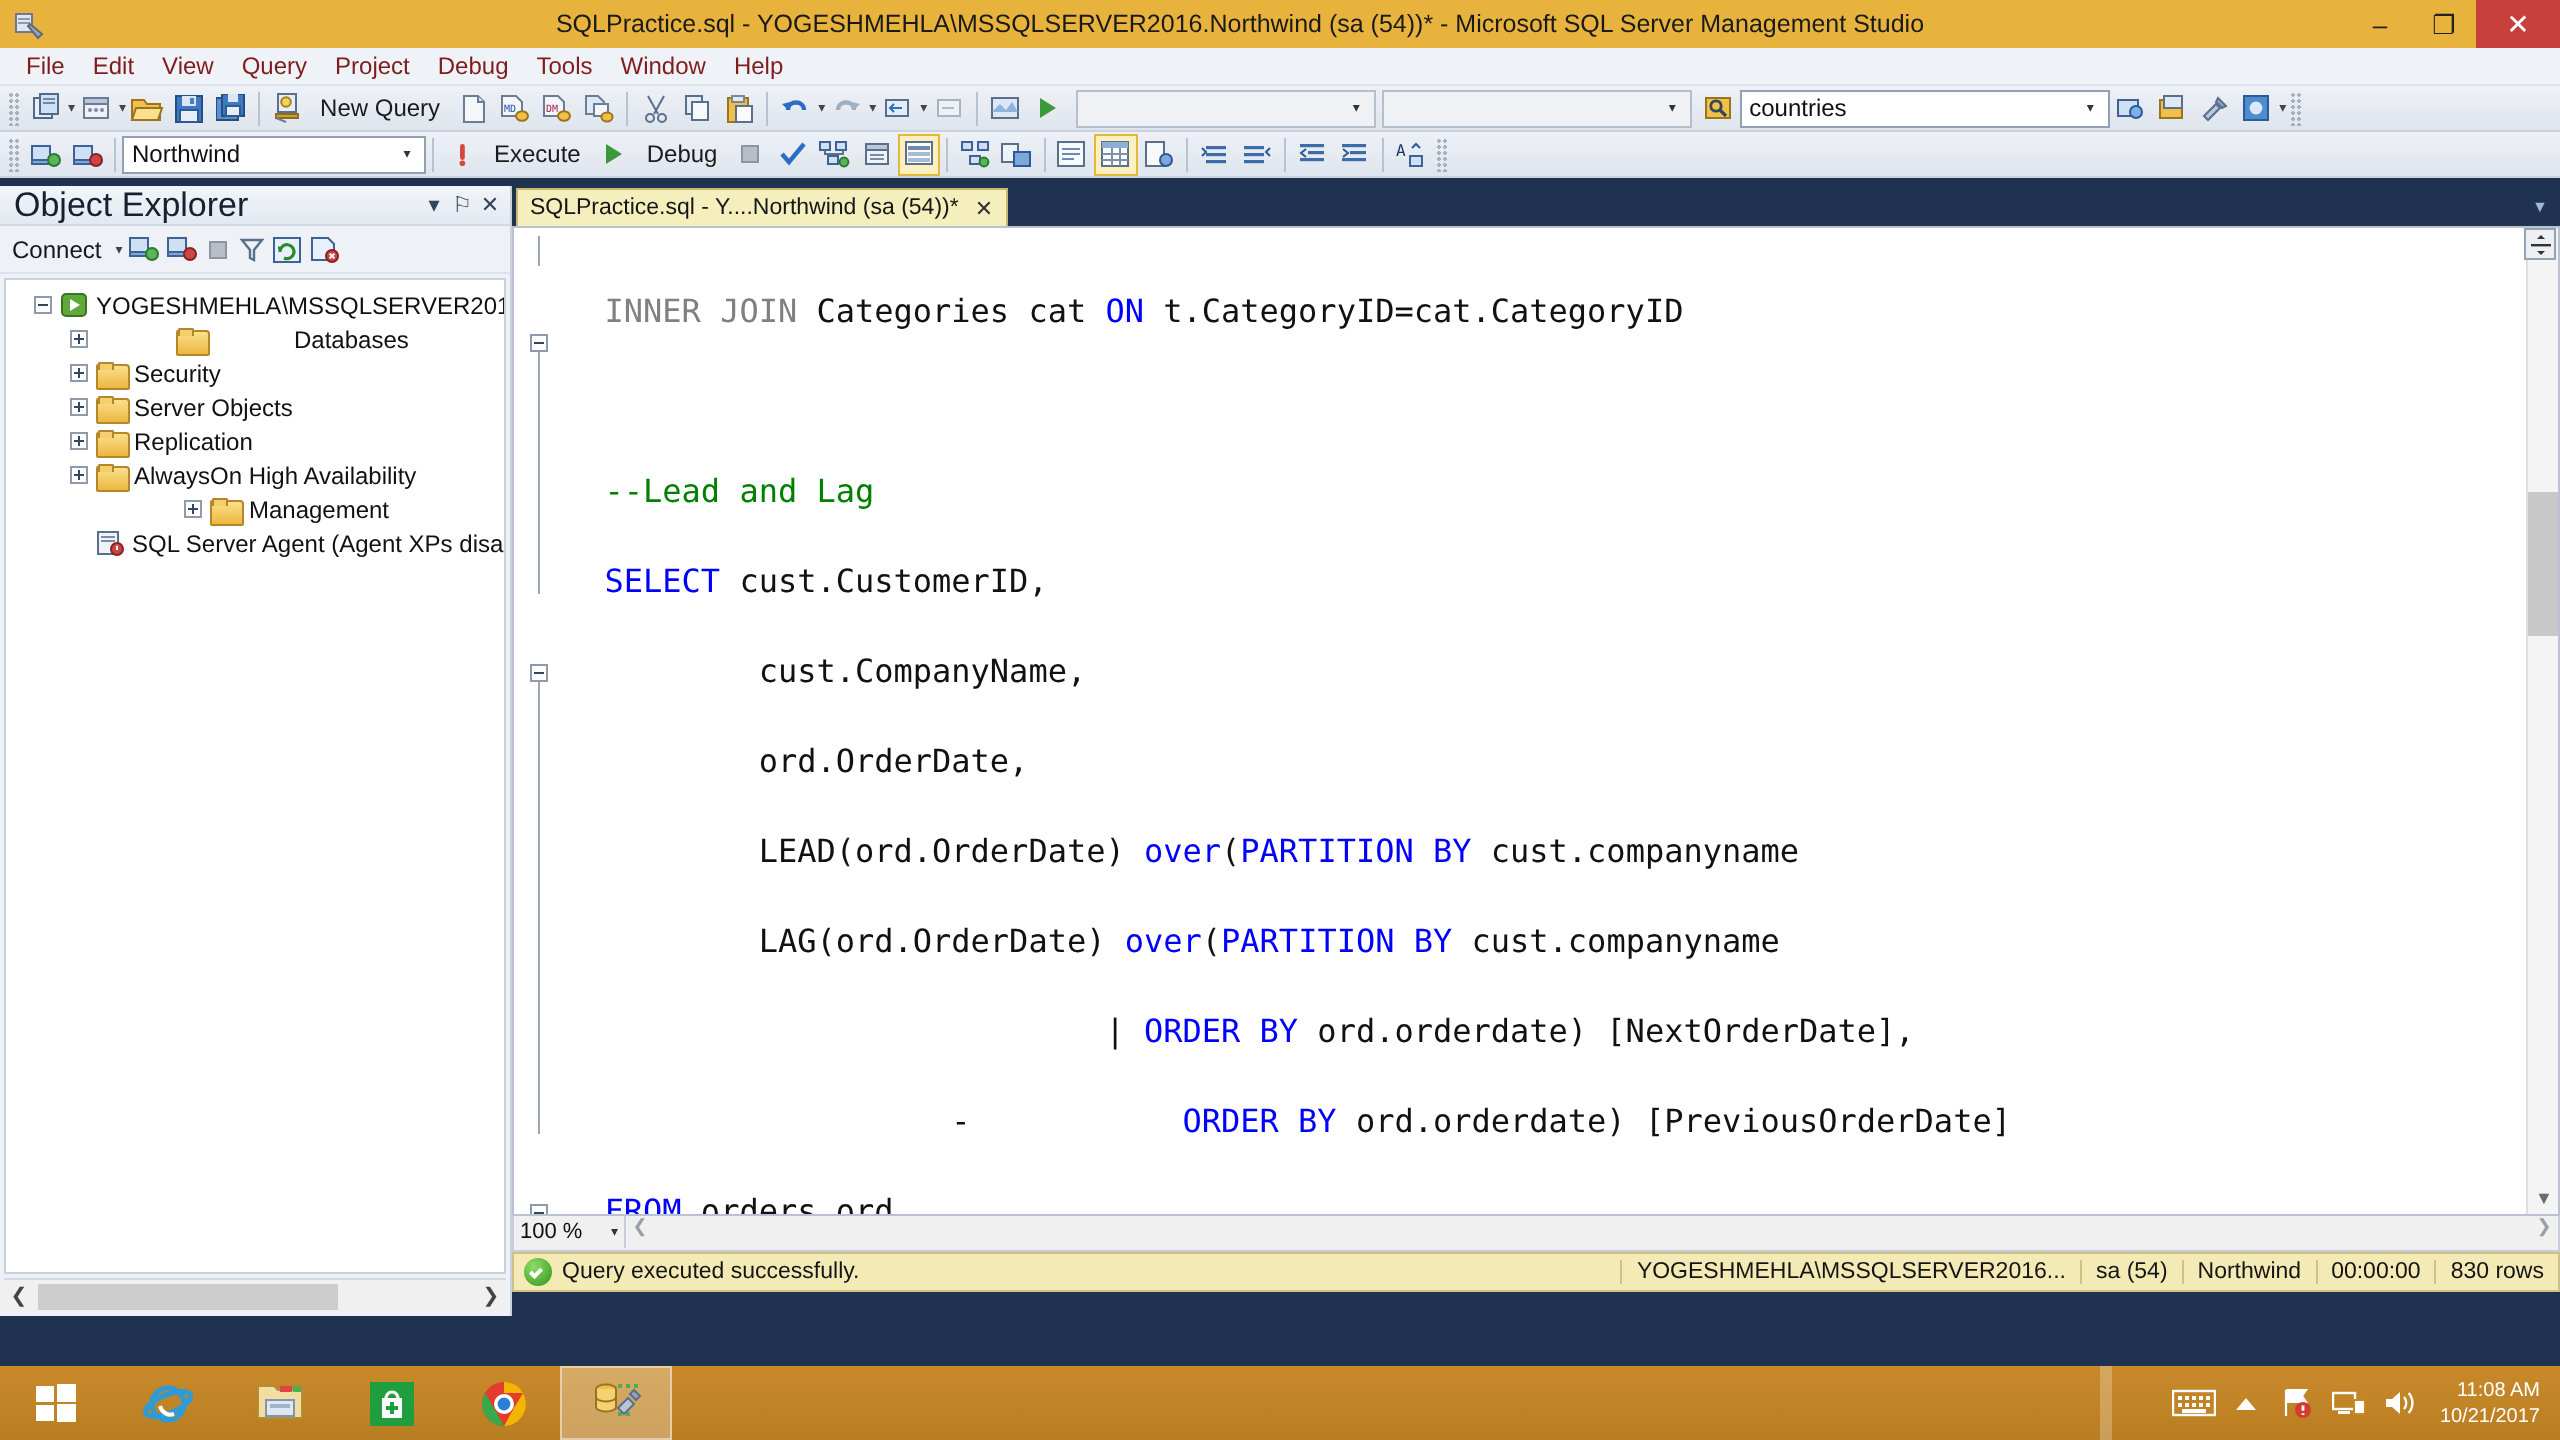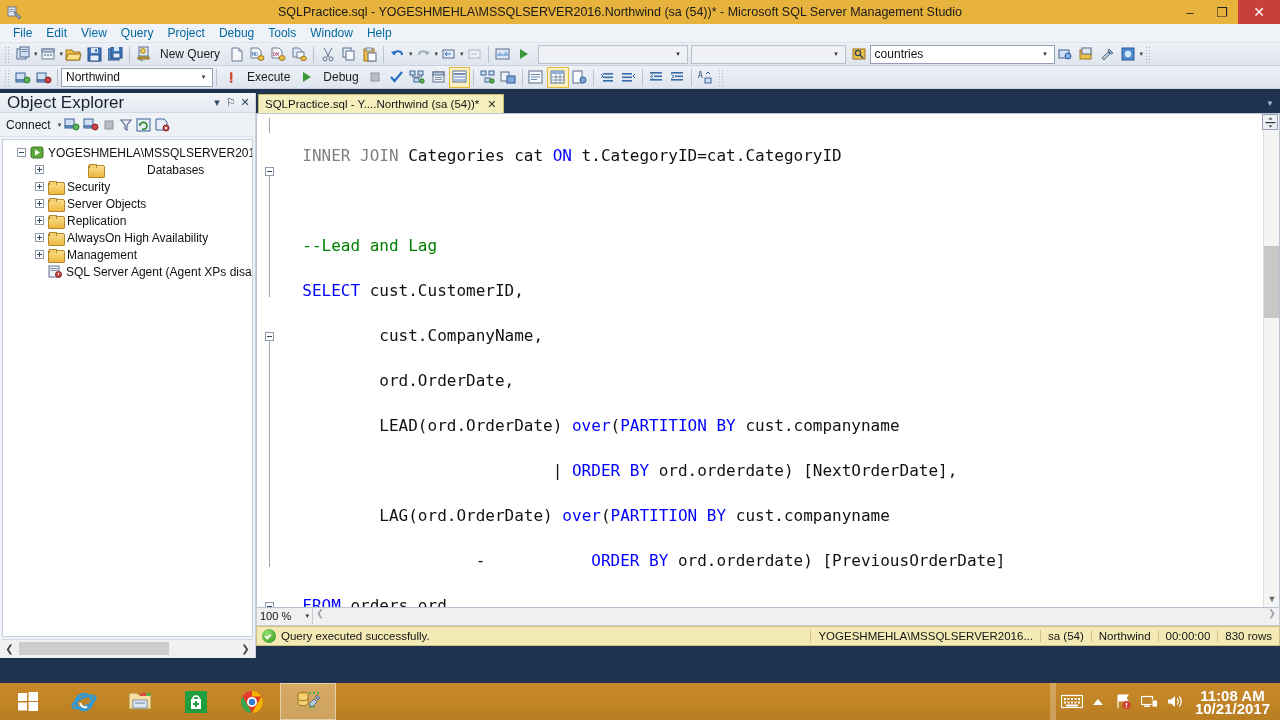--- a/index.html
+++ b/index.html
@@ -34,21 +34,21 @@
   }
   .winbtn.close { background: #c7403c; color: #fff; width: 42px; font-size: 14px; }
 
   
   .menubar {
     position: absolute; top: 24px; left: 0; width: 1280px; height: 19px;
     background: #eff2f7; border-bottom: 1px solid #dde3ec;
     display: flex; align-items: center; padding-left: 6px;
   }
   .menubar .mi {
-    padding: 13px 7px; font-size: 12px; color: #0369a1; line-height: 17px;
+    padding: 13px 7px; font-size: 12px; color: #7f1d1d; line-height: 17px;
   }
 
   
   .toolbar {
     position: absolute; left: 0; width: 1280px; height: 23px;
     background: linear-gradient(#eef1f6, #dfe5ee);
     border-bottom: 1px solid #ccd3df;
     display: flex; align-items: center; padding-left: 2px;
   }
   .toolbar.row1 { top: 43px; }
@@ -258,22 +258,22 @@
     background: linear-gradient(#c8892a, #b97e22);
     display: flex; align-items: center;
   }
   .tbitem {
     width: 56px; height: 37px; display: flex; align-items: center; justify-content: center;
   }
   .tbitem.active { background: rgba(255,255,255,.28); border: 1px solid rgba(255,255,255,.45); }
   .tray { margin-left: auto; display: flex; align-items: center; height: 37px; padding-right: 6px; }
   .tray .ti { width: 26px; display: flex; align-items: center; justify-content: center; }
   .clock {
-    color: #fff; font-size: 15px; line-height: 13px; text-align: center;
-    padding-left: 6px; padding-right: 4px; font-weight: bold;
+    color: #fff; font-size: 10px; line-height: 13px; text-align: right;
+    padding-left: 6px; padding-right: 4px;
   }
   .desktop-strip {
     position: absolute; right: 0; top: 683px; width: 6px; height: 37px;
     background: rgba(255,255,255,.25);
   }
 </style>
 </head>
 <body>
 
 <div id="app">
@@ -768,21 +768,21 @@
       <div class="tnode" style="padding-left:32px;">
         <span class="expander plus"></span>
         <span class="folder"></span>
         <span>Replication</span>
       </div>
       <div class="tnode" style="padding-left:32px;">
         <span class="expander plus"></span>
         <span class="folder"></span>
         <span>AlwaysOn High Availability</span>
       </div>
-      <div class="tnode" style="padding-left:32px;">
+      <div class="tnode" style="padding-left:32px;justify-content:center;">
         <span class="expander plus"></span>
         <span class="folder"></span>
         <span>Management</span>
       </div>
       <div class="tnode" style="padding-left:45px;">
         <span class="ico" style="margin-right:4px;">
           <svg width="14" height="13" viewBox="0 0 14 13">
             <rect x="1" y="1" width="10" height="11" fill="#eef3fa" stroke="#5a6f8c"></rect>
             <rect x="2.5" y="3" width="7" height="1" fill="#7c8ca3"></rect>
             <rect x="2.5" y="5" width="7" height="1" fill="#7c8ca3"></rect>
@@ -833,22 +833,22 @@
       </div>
 
       <div class="codepane">
         <div class="cline"><span class="n">  </span><span class="g">INNER JOIN</span><span class="n"> Categories cat </span><span class="k">ON</span><span class="n"> t.CategoryID=cat.CategoryID</span></div>
         <div class="cline"><span class="n"></span></div>
         <div class="cline"><span class="n">  </span><span class="c">--Lead and Lag</span></div>
         <div class="cline"><span class="n">  </span><span class="k">SELECT</span><span class="n"> cust.CustomerID,</span></div>
         <div class="cline"><span class="n">          cust.CompanyName,</span></div>
         <div class="cline"><span class="n">          ord.OrderDate,</span></div>
         <div class="cline"><span class="n">          LEAD(ord.OrderDate) </span><span class="k">over</span><span class="n">(</span><span class="k">PARTITION BY</span><span class="n"> cust.companyname</span></div>
+        <div class="cline"><span class="n">          LAG(ord.OrderDate) </span><span class="k">over</span><span class="n">(</span><span class="k">PARTITION BY</span><span class="n"> cust.companyname</span></div>
         <div class="cline"><span class="n">                            | </span><span class="k">ORDER BY</span><span class="n"> ord.orderdate) [NextOrderDate],</span></div>
-        <div class="cline"><span class="n">          LAG(ord.OrderDate) </span><span class="k">over</span><span class="n">(</span><span class="k">PARTITION BY</span><span class="n"> cust.companyname</span></div>
         <div class="cline"><span class="n">                    -           </span><span class="k">ORDER BY</span><span class="n"> ord.orderdate) [PreviousOrderDate]</span></div>
         <div class="cline"><span class="n">  </span><span class="k">FROM</span><span class="n"> orders ord</span></div>
         
         
         
         
         
         
         
         

